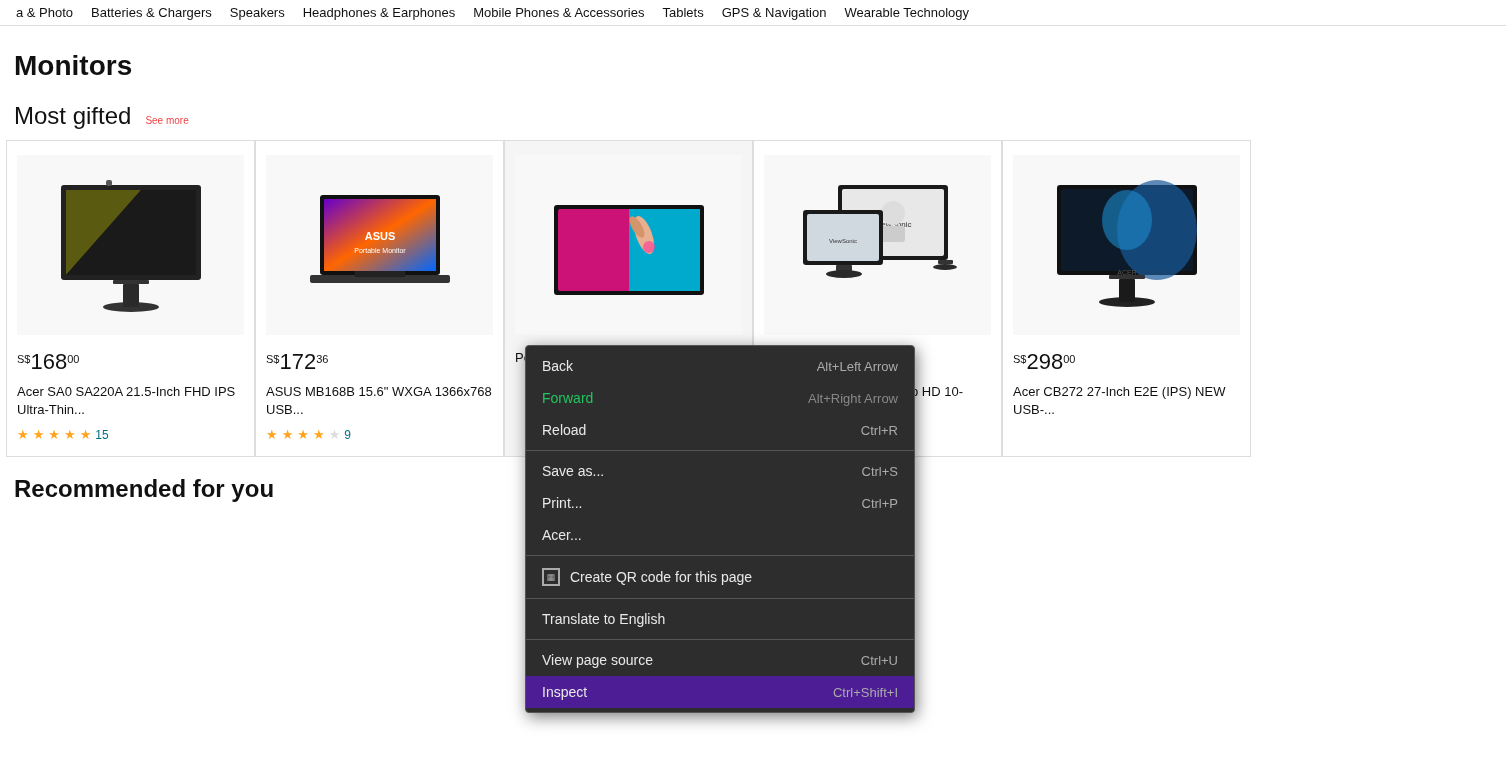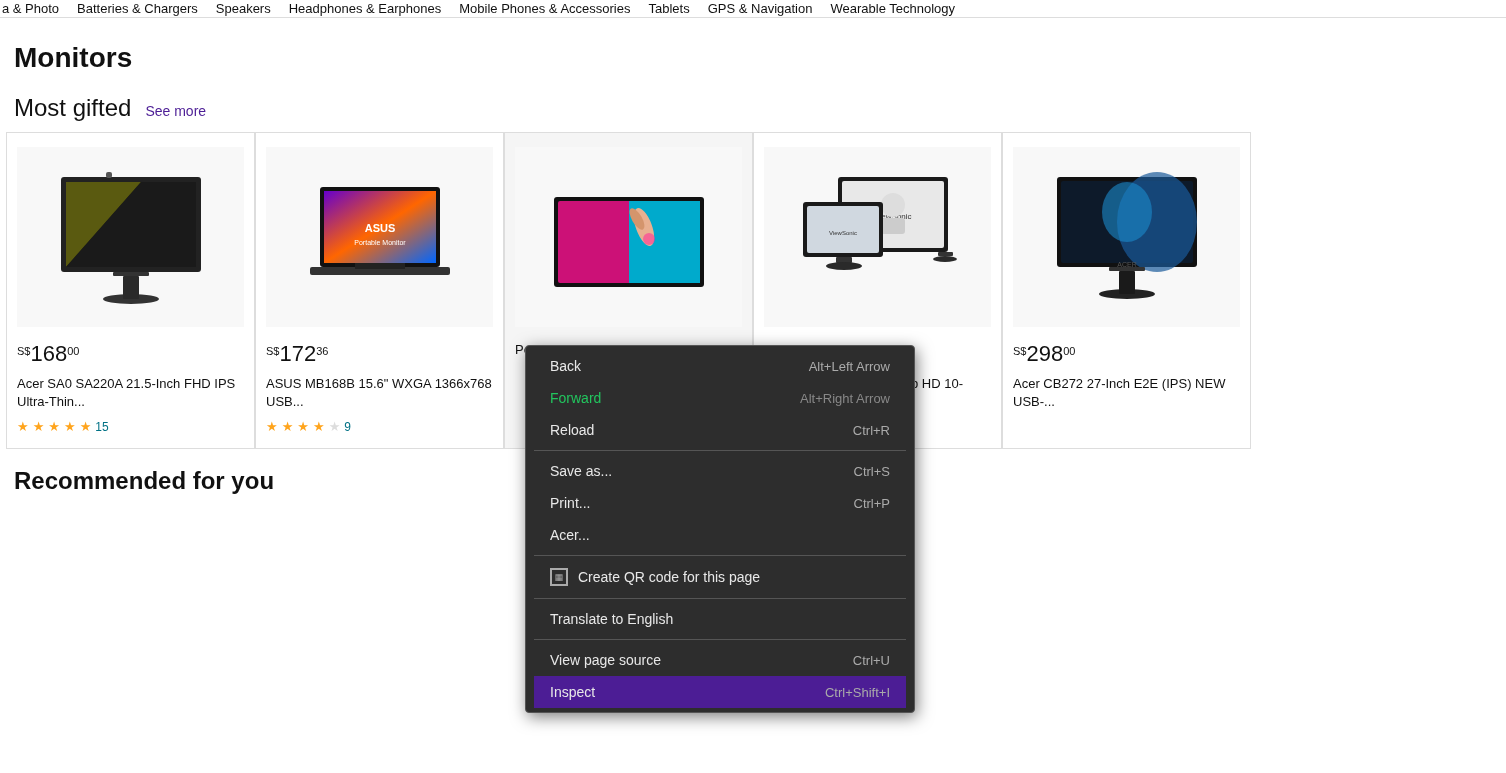--- a/index.html
+++ b/index.html
@@ -2,24 +2,24 @@
 <html><head>
   <meta charset="utf-8">
   <style>
     * { margin: 0; padding: 0; box-sizing: border-box; }
     body { font-family: Arial, sans-serif; background: #fff; overflow-x: hidden; }
 
     
     .nav-bar {
       background: #fff;
       border-bottom: 1px solid #ddd;
-      padding: 0 2px;
-      display: flex;
-      align-items: center;
-      height: 18px;
+      padding: 0 16px;
+      display: flex;
+      align-items: center;
+      height: 26px;
       overflow: hidden;
     }
     .nav-bar a {
       font-size: 13px;
       color: #111;
       text-decoration: none;
       margin-right: 18px;
       white-space: nowrap;
     }
 
@@ -37,22 +37,22 @@
       align-items: baseline;
       padding: 12px 14px 10px 14px;
     }
     .section-title {
       font-size: 24px;
       font-weight: 400;
       color: #111;
       margin-right: 14px;
     }
     .see-more-link {
-      font-size: 14px;
-      color: #4c1d95;
+      font-size: 10px;
+      color: #ef4444;
       text-decoration: none;
       cursor: pointer;
     }
 
     
     .product-grid {
       display: flex;
       padding: 0 6px;
       gap: 0;
       overflow: hidden;
@@ -122,21 +122,21 @@
     .context-menu {
       position: absolute;
       top: 345px;
       left: 525px;
       width: 390px;
       background: #2d2d2d;
       border: 1px solid #555;
       border-radius: 4px;
       box-shadow: 2px 4px 16px rgba(0,0,0,0.5);
       pointer-events: all;
-      padding: 4px 8px;
+      padding: 4px 0;
       z-index: 1001;
     }
     .context-menu-item {
       display: flex;
       align-items: center;
       justify-content: space-between;
       padding: 8px 16px;
       font-size: 14px;
       color: #e8e8e8;
       cursor: pointer;

